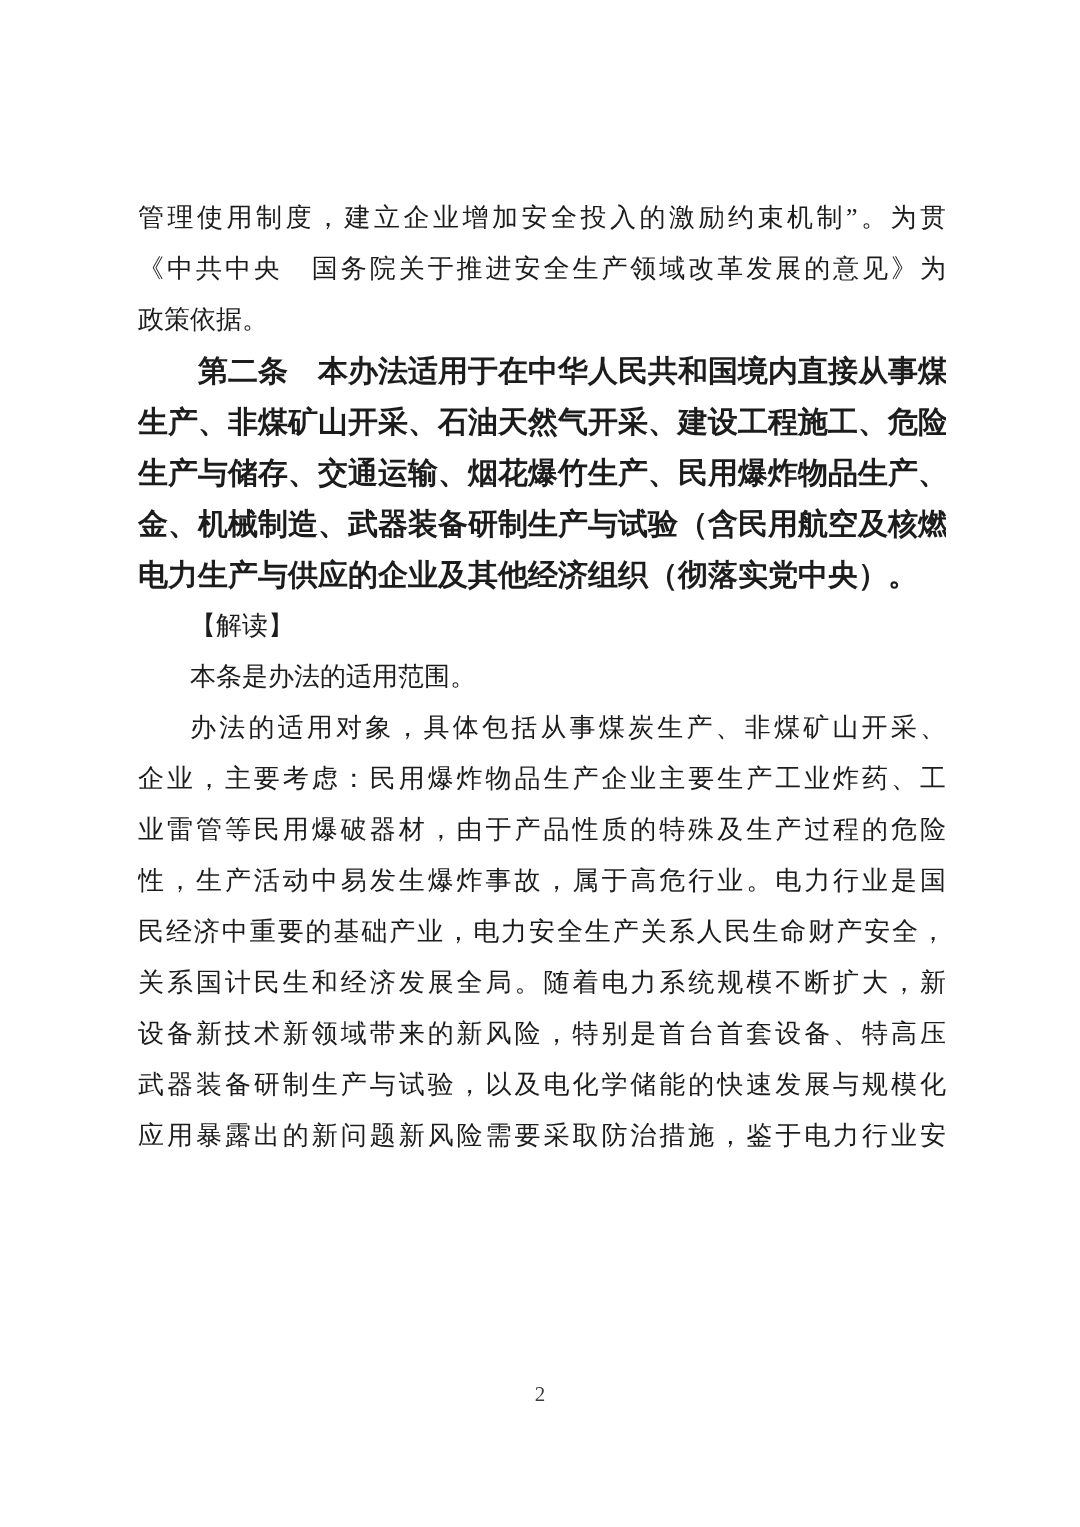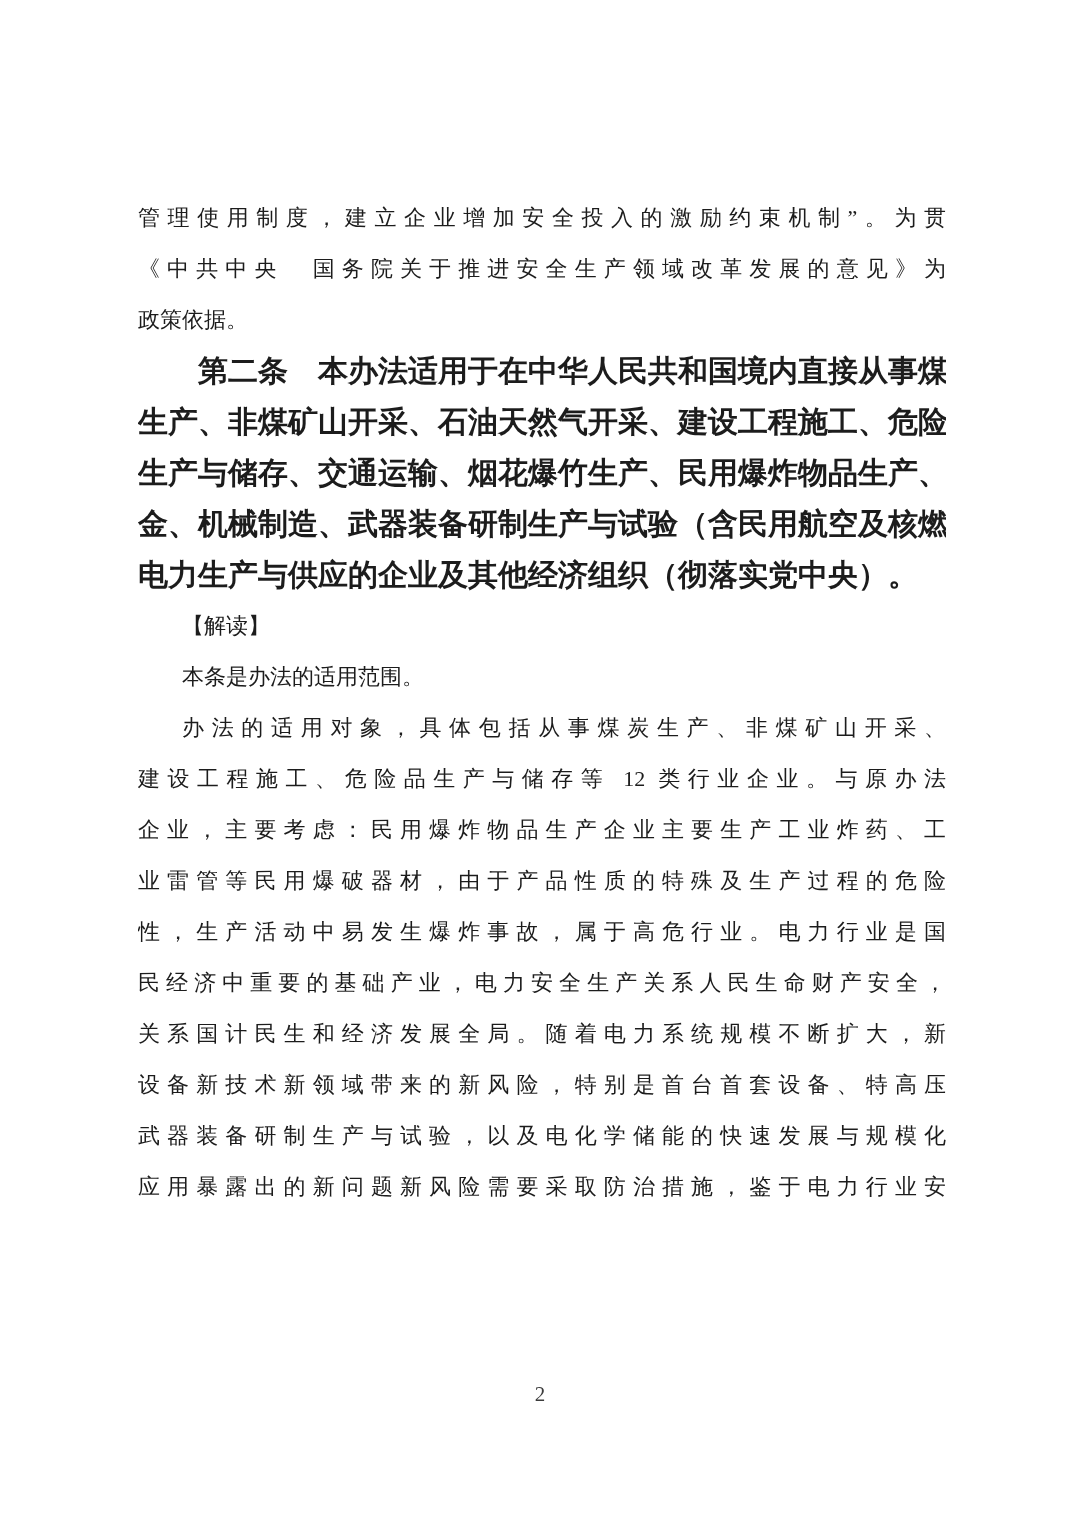--- a/index.html
+++ b/index.html
@@ -17,21 +17,21 @@
     font-family: "Liberation Serif", "DejaVu Serif", serif;
     color: #1c1c1c;
   }
   .text-block {
     position: absolute;
     left: 138px;
     top: 192px;
     width: 808px;
   }
   .line {
-    font-size: 22px;
+    font-size: 26px;
     line-height: 51px;
     height: 51px;
     white-space: nowrap;
     text-align: justify;
     text-align-last: justify;
     overflow: hidden;
     letter-spacing: 0px;
   }
   .line.no-justify-last {
     text-align: center;
@@ -65,21 +65,20 @@
       <div class="line">《中共中央　国务院关于推进安全生产领域改革发展的意见》为</div>
       <div class="line no-justify-last">政策依据。</div>
       <div class="line bold indent">第二条　本办法适用于在中华人民共和国境内直接从事煤炭</div>
       <div class="line bold">生产、非煤矿山开采、石油天然气开采、建设工程施工、危险品</div>
       <div class="line bold">生产与储存、交通运输、烟花爆竹生产、民用爆炸物品生产、冶</div>
       <div class="line bold">金、机械制造、武器装备研制生产与试验（含民用航空及核燃料）、</div>
       <div class="line bold no-justify-last">电力生产与供应的企业及其他经济组织（彻落实党中央）。</div>
       <div class="line indent no-justify-last">【解读】</div>
       <div class="line indent no-justify-last">本条是办法的适用范围。</div>
       <div class="line indent">办法的适用对象，具体包括从事煤炭生产、非煤矿山开采、</div>
-      <div class="line">建设工程施工、危险品生产与储存等 12 类行业企业。与原办法</div>
       <div class="line">企业，主要考虑：民用爆炸物品生产企业主要生产工业炸药、工</div>
       <div class="line">业雷管等民用爆破器材，由于产品性质的特殊及生产过程的危险</div>
       <div class="line">性，生产活动中易发生爆炸事故，属于高危行业。电力行业是国</div>
       <div class="line">民经济中重要的基础产业，电力安全生产关系人民生命财产安全，</div>
       <div class="line">关系国计民生和经济发展全局。随着电力系统规模不断扩大，新</div>
       <div class="line">设备新技术新领域带来的新风险，特别是首台首套设备、特高压</div>
       <div class="line">武器装备研制生产与试验，以及电化学储能的快速发展与规模化</div>
       <div class="line">应用暴露出的新问题新风险需要采取防治措施，鉴于电力行业安</div>
     </div>
   <div class="page-number">2</div>

